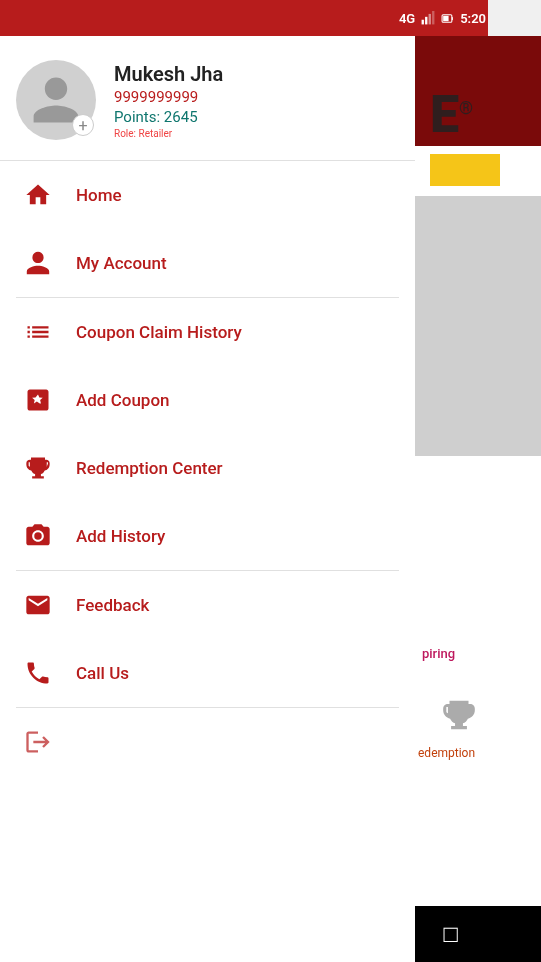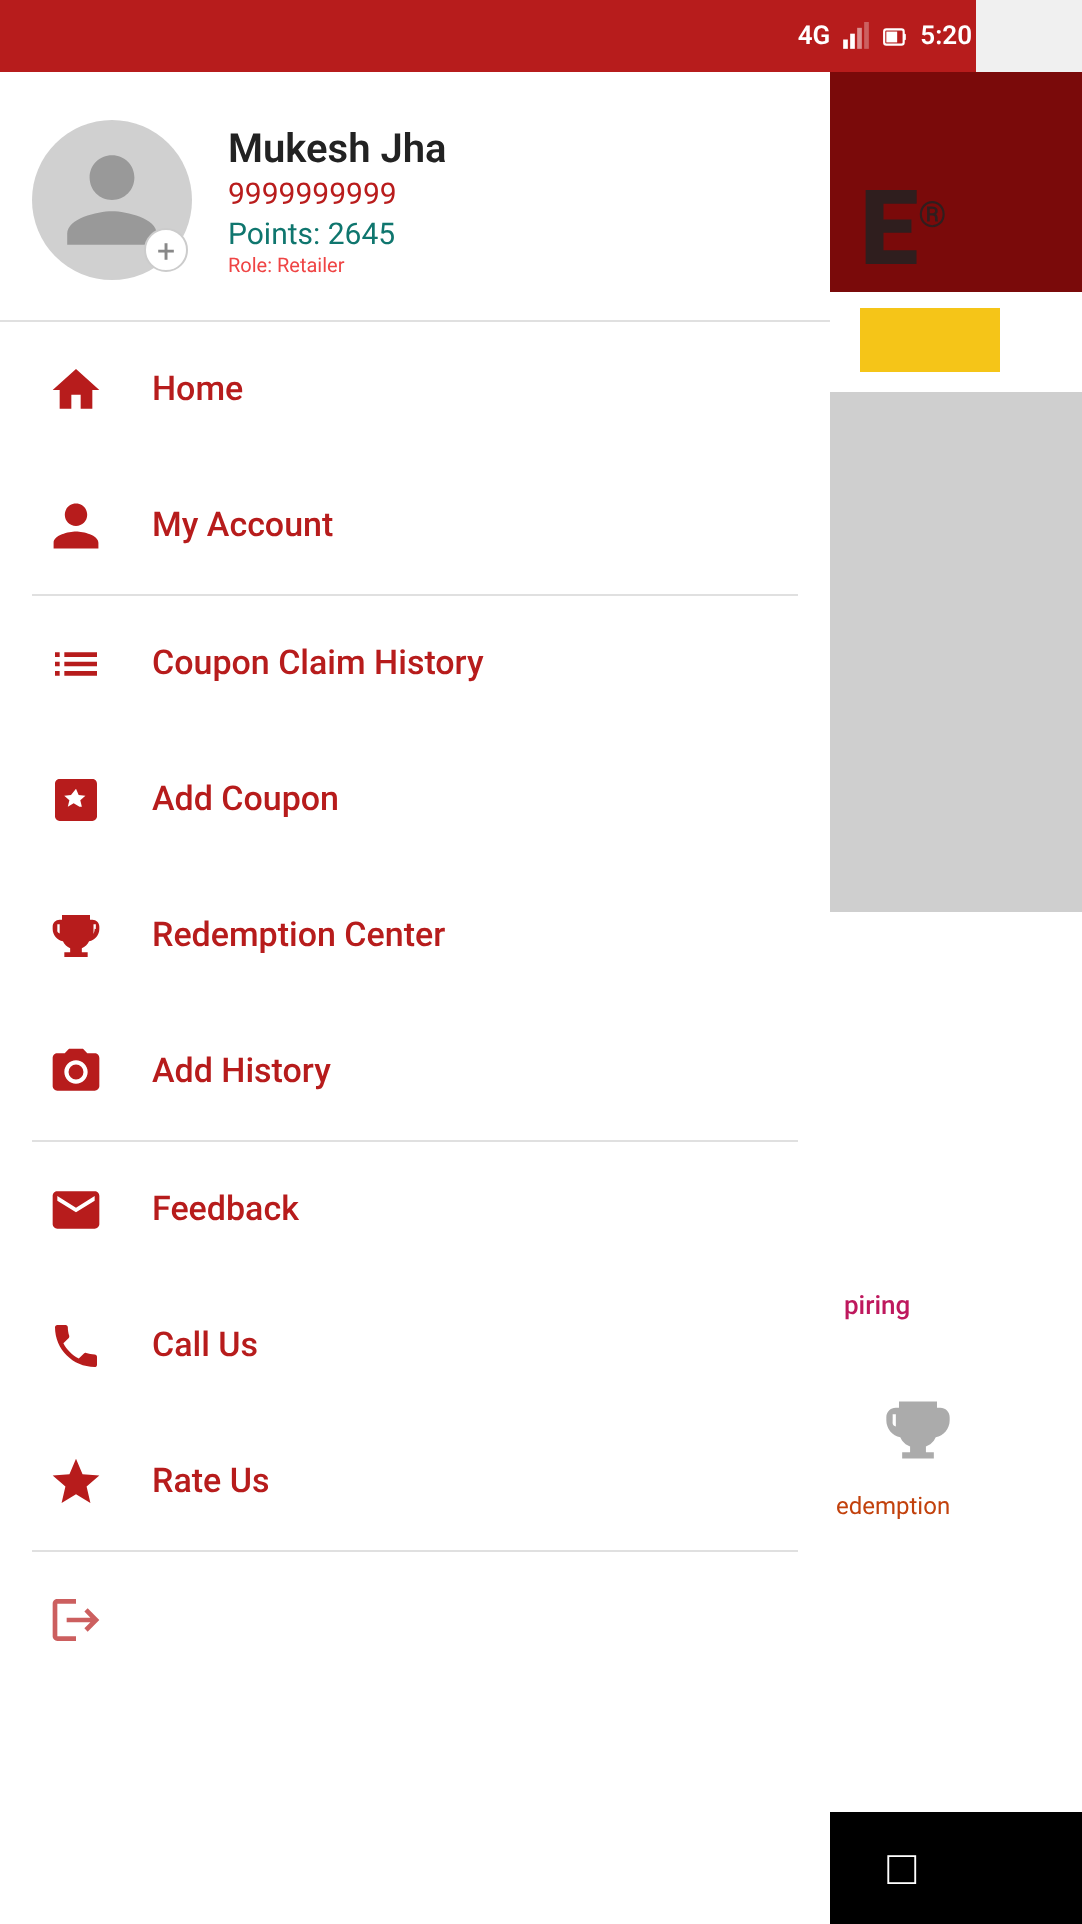--- a/index.html
+++ b/index.html
@@ -391,28 +391,20 @@
 
       <div class="menu-item">
         <div class="menu-icon">
           <svg width="28" height="28" viewBox="0 0 24 24">
             <path d="M6.6 10.8c1.4 2.8 3.8 5.1 6.6 6.6l2.2-2.2c.3-.3.7-.4 1-.2 1.1.4 2.3.6 3.6.6.6 0 1 .4 1 1V20c0 .6-.4 1-1 1-9.4 0-17-7.6-17-17 0-.6.4-1 1-1h3.5c.6 0 1 .4 1 1 0 1.3.2 2.5.6 3.6.1.3 0 .7-.2 1L6.6 10.8z"></path>
           </svg>
         </div>
         <span class="menu-label">Call Us</span>
       </div>
 
-      <div class="menu-item">
-        <div class="menu-icon">
-          <svg width="28" height="28" viewBox="0 0 24 24">
-            <path d="M12 17.27L18.18 21l-1.64-7.03L22 9.24l-7.19-.61L12 2 9.19 8.63 2 9.24l5.46 4.73L5.82 21z"></path>
-          </svg>
-        </div>
-        <span class="menu-label">Rate Us</span>
-      </div>
 
 
       <div class="menu-divider"></div>
 
       <div class="menu-item" style="opacity:0.7;">
         <div class="menu-icon">
           <svg width="28" height="28" viewBox="0 0 24 24">
             <path d="M17 7l-1.41 1.41L18.17 11H8v2h10.17l-2.58 2.58L17 17l5-5zM4 5h8V3H4c-1.1 0-2 .9-2 2v14c0 1.1.9 2 2 2h8v-2H4V5z"></path>
           </svg>
         </div>

